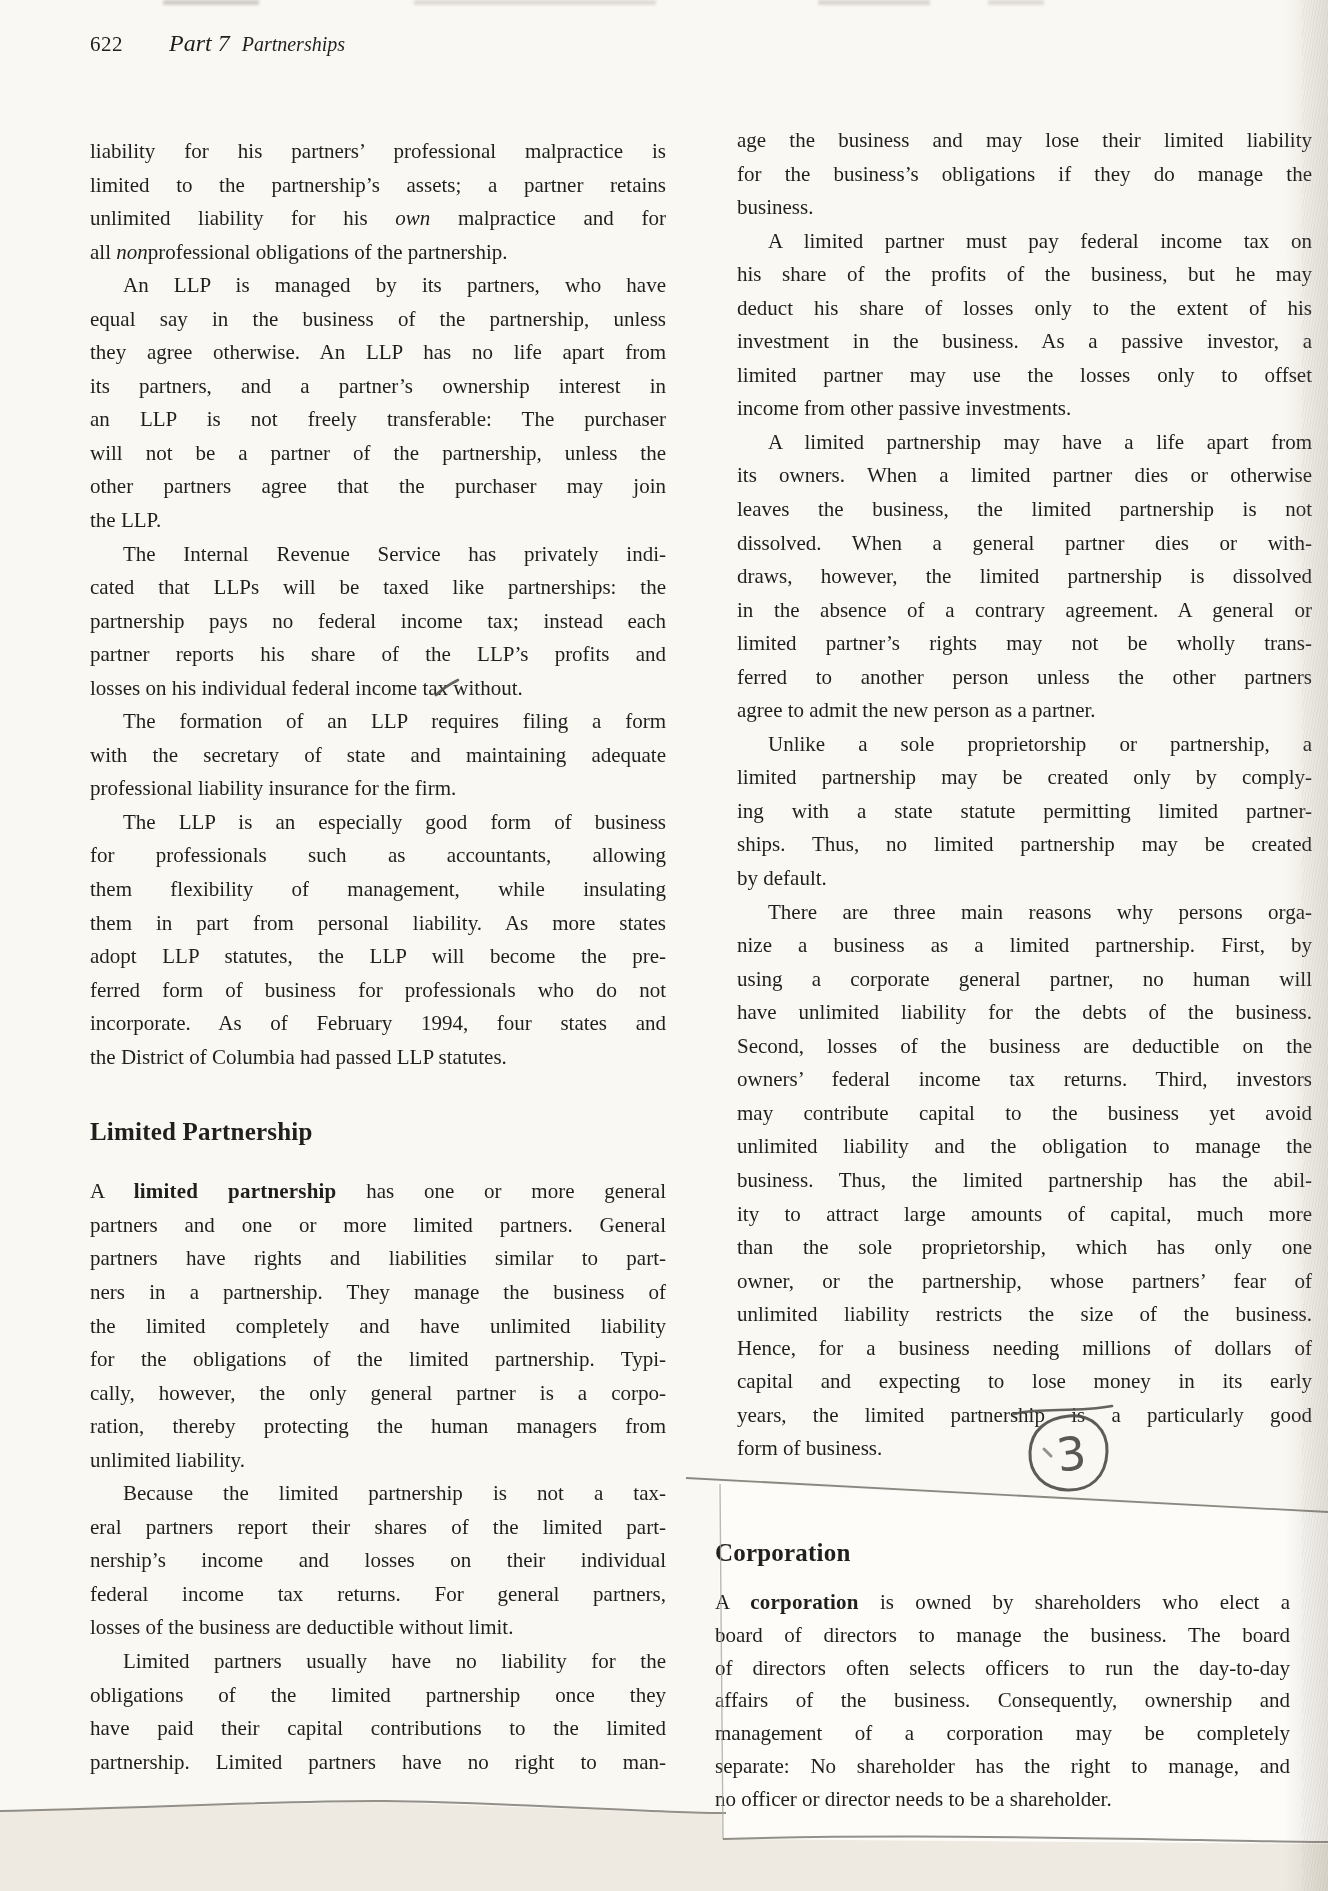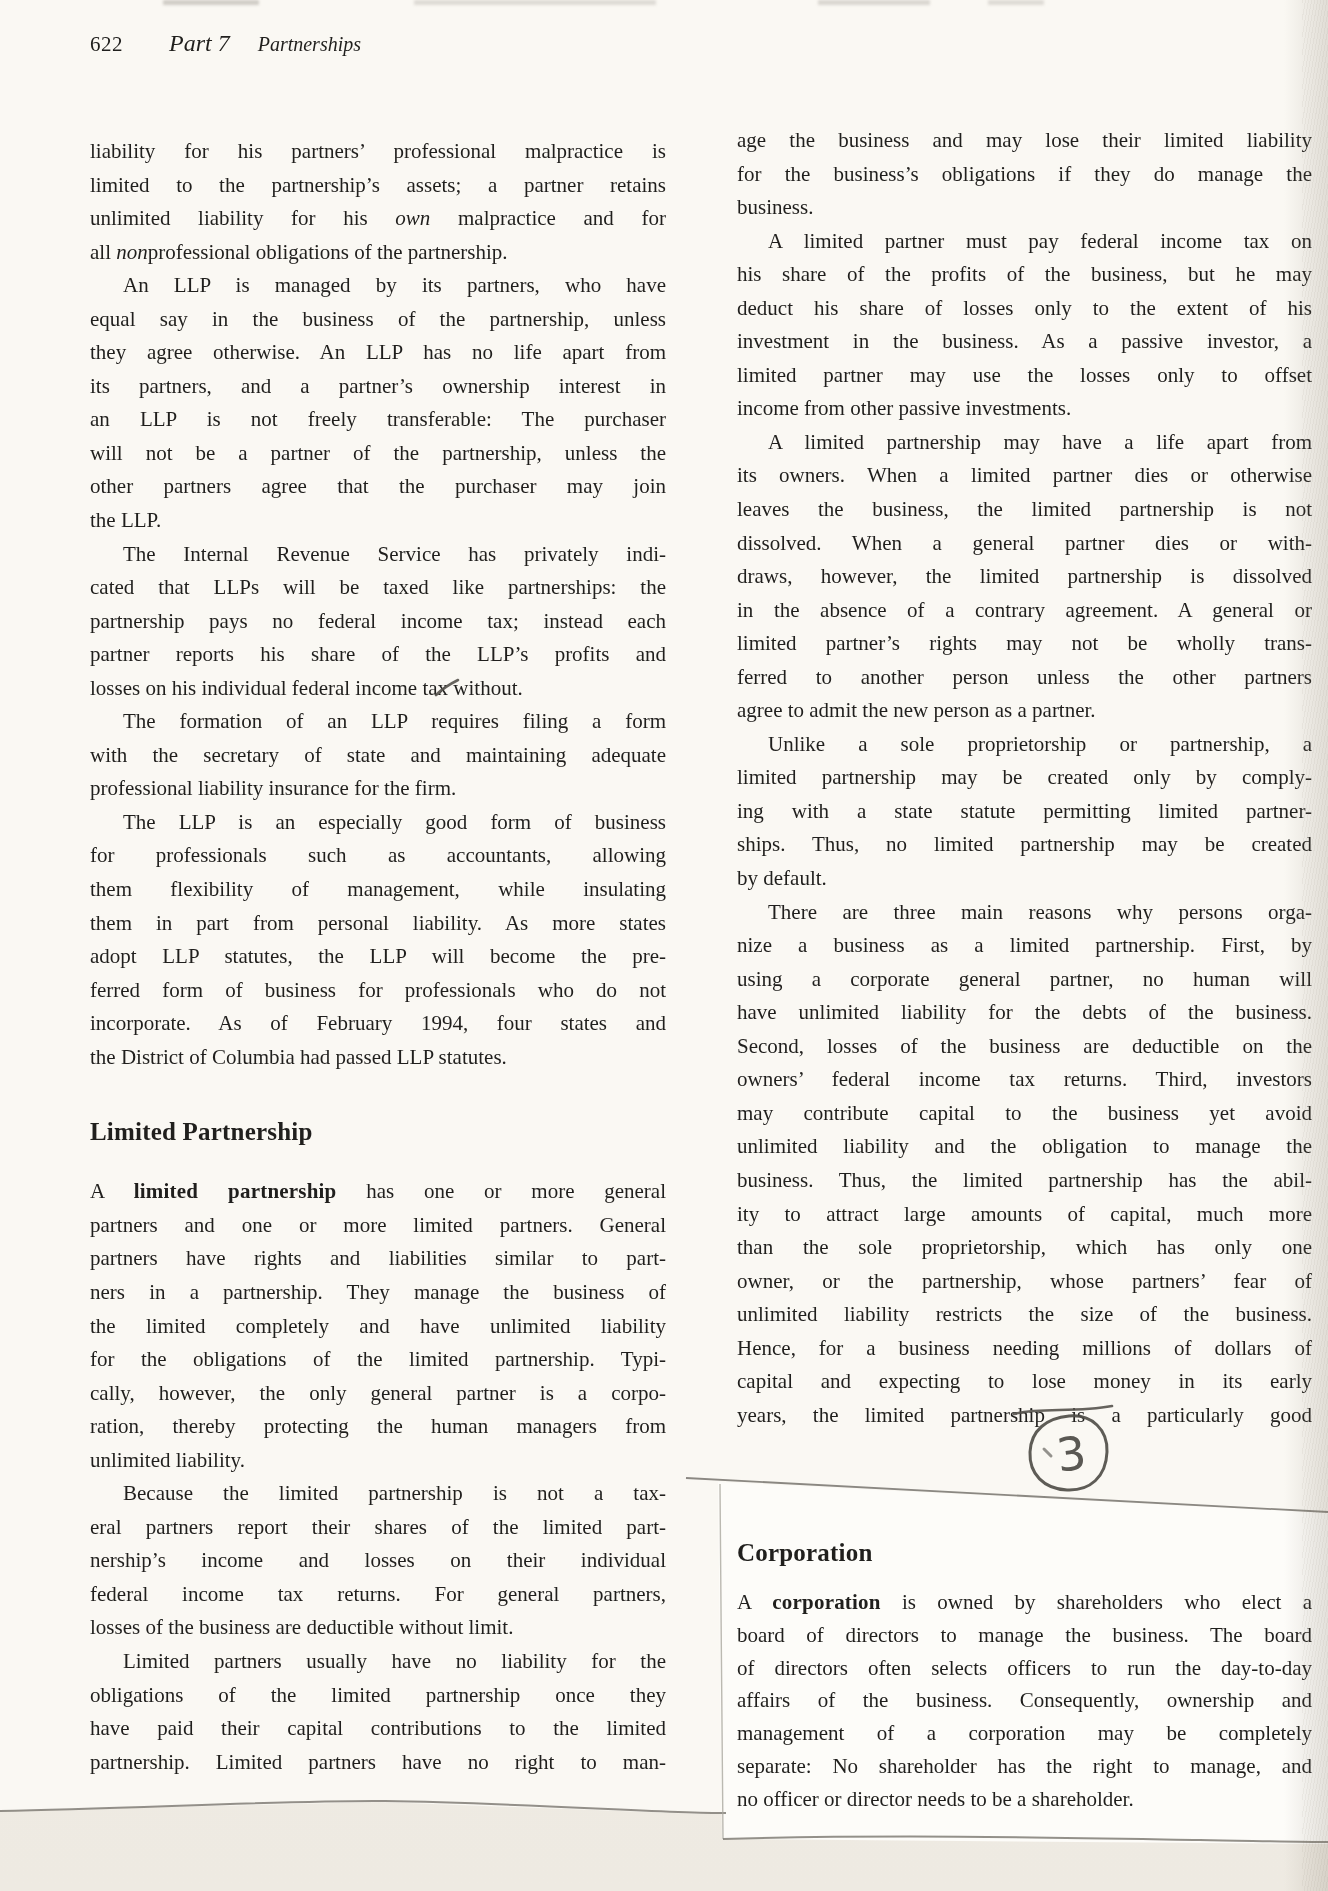--- a/index.html
+++ b/index.html
@@ -14,42 +14,42 @@
     background:#faf8f3;
     clip-path:polygon(0 0,1328px 0,1328px 1808px,700px 1814px,380px 1802px,0 1811px);
   }
   
   #running-head{
     position:absolute;left:90px;top:30px;height:28px;
     font-size:21px;white-space:nowrap;z-index:5;
   }
   #running-head .pgnum{font-weight:400;letter-spacing:.5px;}
   #running-head .part{font-style:italic;margin-left:46px;font-size:24px;}
-  #running-head .ptitle{font-style:italic;margin-left:28px;font-size:20px;}
+  #running-head .ptitle{font-style:italic;margin-left:12px;font-size:20px;}
   
   .col{position:absolute;font-size:21px;z-index:5;}
   #left-col{left:90px;top:135px;width:576px;}
   #right-col{left:737px;top:124px;width:575px;}
   .line{line-height:33.55px;text-align:justify;text-align-last:justify;}
   .line.endpara{text-align-last:left;}
   .para.indent .line:first-child{text-indent:33px;}
   #right-col .para.indent .line:first-child{text-indent:31px;}
   .col-heading{
     font-size:25px;font-weight:700;line-height:34px;
     margin:41px 0 26px;letter-spacing:.2px;
   }
   .it{font-style:italic;}
   .bd{font-weight:700;letter-spacing:.2px;}
   
   #corp-scrap{
     position:absolute;left:688px;top:1470px;width:640px;height:380px;
     background:#fdfcf9;z-index:10;
     clip-path:polygon(30px 12px,640px 43px,640px 374px,34px 369px);
   }
-  #corp-content{position:absolute;left:737px;top:1536px;width:575px;z-index:11;font-size:21px;}
+  #corp-content{position:absolute;left:715px;top:1536px;width:575px;z-index:11;font-size:21px;}
   #corp-content .col-heading{margin:0 0 16px;}
   #corp-content .line{line-height:32.8px;}
   
   .smudge{position:absolute;top:0;height:5px;background:#9b968e;opacity:.45;filter:blur(1.5px);z-index:6;}
   #smudge-1{left:163px;width:96px;}
   #smudge-2{left:414px;width:242px;opacity:.3;}
   #smudge-3{left:818px;width:112px;opacity:.35;}
   #smudge-4{left:988px;width:56px;opacity:.3;}
   
   #right-shade{
@@ -188,20 +188,21 @@
         <div class="line">may contribute capital to the business yet avoid</div>
         <div class="line">unlimited liability and the obligation to manage the</div>
         <div class="line">business. Thus, the limited partnership has the abil-</div>
         <div class="line">ity to attract large amounts of capital, much more</div>
         <div class="line">than the sole proprietorship, which has only one</div>
         <div class="line">owner, or the partnership, whose partners’ fear of</div>
         <div class="line">unlimited liability restricts the size of the business.</div>
         <div class="line">Hence, for a business needing millions of dollars of</div>
         <div class="line">capital and expecting to lose money in its early</div>
         <div class="line">years, the limited partnership is a particularly good</div>
+        <div class="line endpara">form of business.</div>
       </div>
     </div>
 
   <div id="corp-scrap"></div>
   <div id="corp-content">
     <div class="col-heading">Corporation</div>
     <div id="corp-lines">
         <div class="para">
           <div class="line">A <span class="bd">corporation</span> is owned by shareholders who elect a</div>
           <div class="line">board of directors to manage the business. The board</div>

